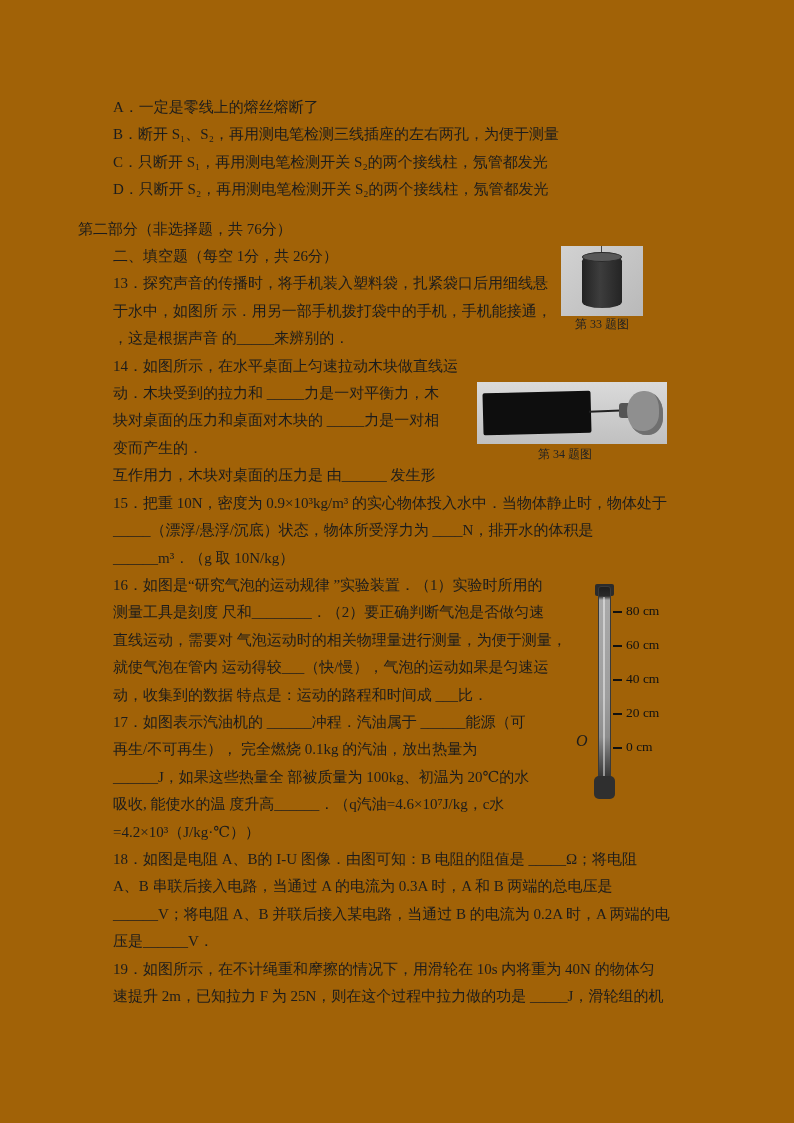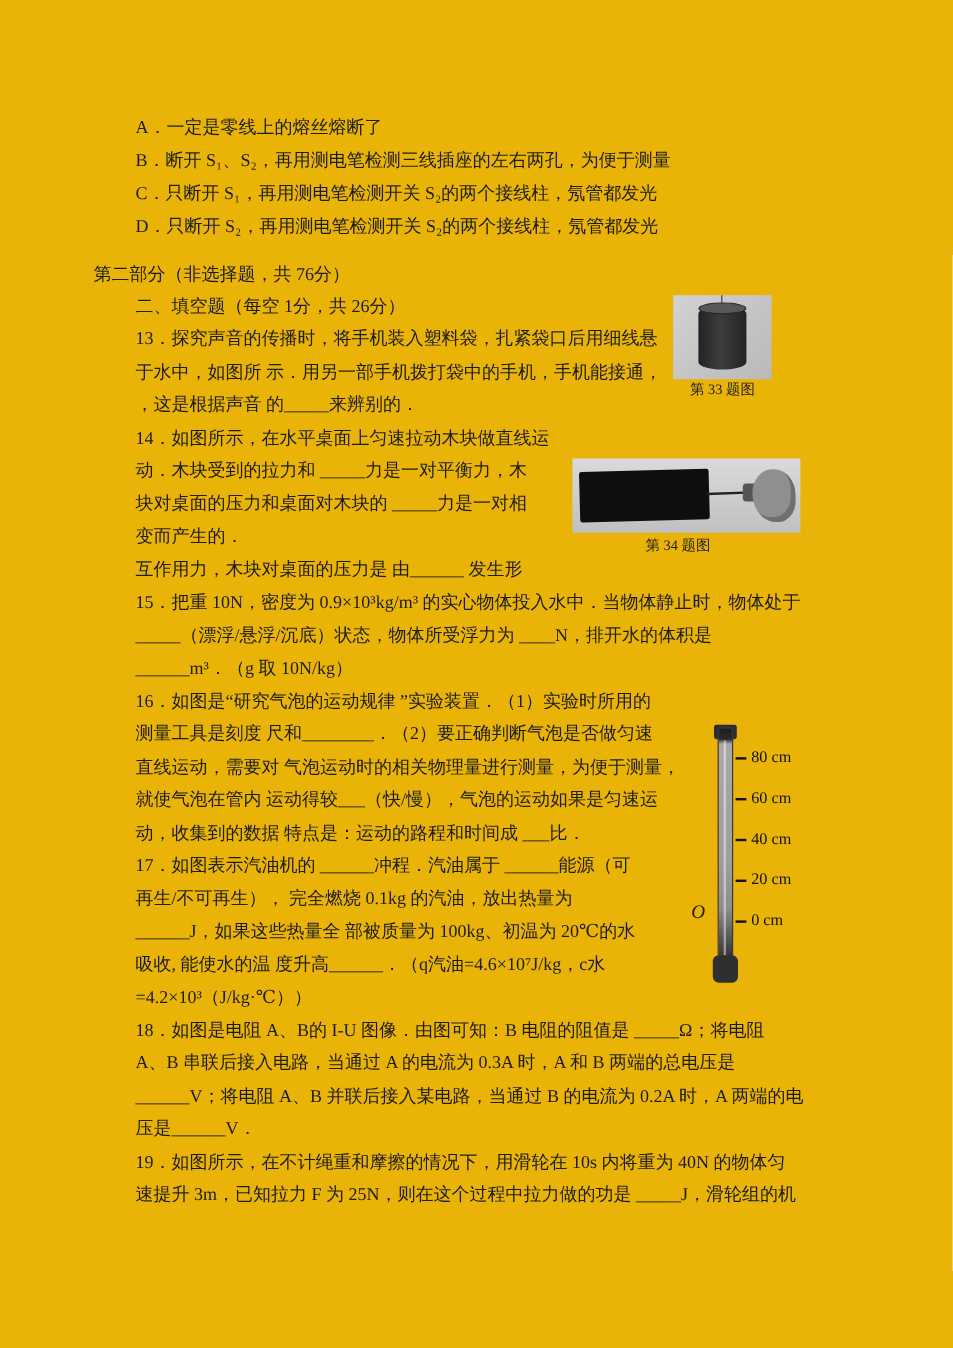--- a/index.html
+++ b/index.html
@@ -1,18 +1,18 @@
 <!DOCTYPE html>
 <html><head>
 <meta charset="utf-8">
 <style>
   * { margin:0; padding:0; box-sizing:border-box; }
   html,body { background:#ffffff; }
   .page {
-    position:relative; width:794px; height:1123px; background:#eab308;
+    position:relative; width:794px; height:1123px; background:#a16207;
     font-family:"Liberation Serif","DejaVu Serif",serif; color:#1c1c1c;
     overflow:hidden;
   }
   .text-col { position:absolute; left:113px; top:94px; width:567px; }
   .line { font-size:15px; line-height:27.4px; white-space:nowrap; }
   .line.center { transform:translateX(-35px);margin-top:12px; }
 
   .fig { position:absolute; }
   .caption { position:absolute; font-size:12px; text-align:center; color:#222; }
 
@@ -34,21 +34,21 @@
     background:#0e0e0e; border-radius:2px; transform:rotate(-1.5deg); }
   #fig34-photo .cord { position:absolute; left:112px; top:28px; width:38px; height:2px;
     background:#222; transform:rotate(-2deg); }
   #fig34-photo .spring { position:absolute; left:142px; top:21px; width:14px; height:15px;
     background:#555; border-radius:3px; }
   #fig34-photo .hand { position:absolute; left:150px; top:9px; width:36px; height:44px;
     background:#8f8f8f; border-radius:45% 50% 40% 55%; box-shadow:inset -4px -4px 0 #6f6f6f; }
   #fig34-caption { left:477px; top:446px; width:176px; }
 
   
-  #ruler { left:568px; top:604px; width:115px; height:228px;font-family:Liberation Serif, serif; }
+  #ruler { left:568px; top:584px; width:115px; height:228px;font-family:Liberation Serif, serif; }
   #ruler .tube { position:absolute; left:30px; top:2px; width:13px; height:210px;
     border:1px solid #3a3a3a; border-radius:3px;
     background:linear-gradient(180deg,#1e1e1e 0px,#2a2a2a 9px,#a9a9a9 13px,#9e9e9e 110px,#8d8d8d 150px,#5c5c5c 172px,#3a3a3a 188px,#2c2c2c 100%); }
   #ruler .tube::after { content:""; position:absolute; left:4px; top:10px; width:2px; height:180px;
     background:rgba(255,255,255,0.45); }
   #ruler .cap-top { position:absolute; left:27px; top:0; width:19px; height:12px;
     background:#2b2b2b; border-radius:2px; }
   #ruler .cap-bottom { position:absolute; left:26px; top:192px; width:21px; height:23px;
     background:#2f2f2f; border-radius:5px; }
   #ruler .tick { position:absolute; left:45px; width:9px; height:2px; background:#111; }
@@ -93,21 +93,21 @@
     <div class="line">______J，如果这些热量全 部被质量为 100kg、初温为 20℃的水</div>
     <div class="line">吸收, 能使水的温 度升高______．（q汽油=4.6×10⁷J/kg，c水</div>
     <div class="line">=4.2×10³（J/kg·℃））</div>
 
     <div class="line">18．如图是电阻 A、B的 I-U 图像．由图可知：B 电阻的阻值是 _____Ω；将电阻</div>
     <div class="line">A、B 串联后接入电路，当通过 A 的电流为 0.3A 时，A 和 B 两端的总电压是</div>
     <div class="line">______V；将电阻 A、B 并联后接入某电路，当通过 B 的电流为 0.2A 时，A 两端的电</div>
     <div class="line">压是______V．</div>
 
     <div class="line">19．如图所示，在不计绳重和摩擦的情况下，用滑轮在 10s 内将重为 40N 的物体匀</div>
-    <div class="line">速提升 3m，已知拉力 F 为 25N，则在这个过程中拉力做的功是 _____J，滑轮组的机</div>
+    <div class="line">速提升 2m，已知拉力 F 为 25N，则在这个过程中拉力做的功是 _____J，滑轮组的机</div>
   </div>
 
   <div class="fig" id="fig33-photo">
     <div class="string"></div>
     <div class="cup"></div>
     <div class="cup-top"></div>
   </div>
   <div class="caption" id="fig33-caption">第 33 题图</div>
 
   <div class="fig" id="fig34-photo">

